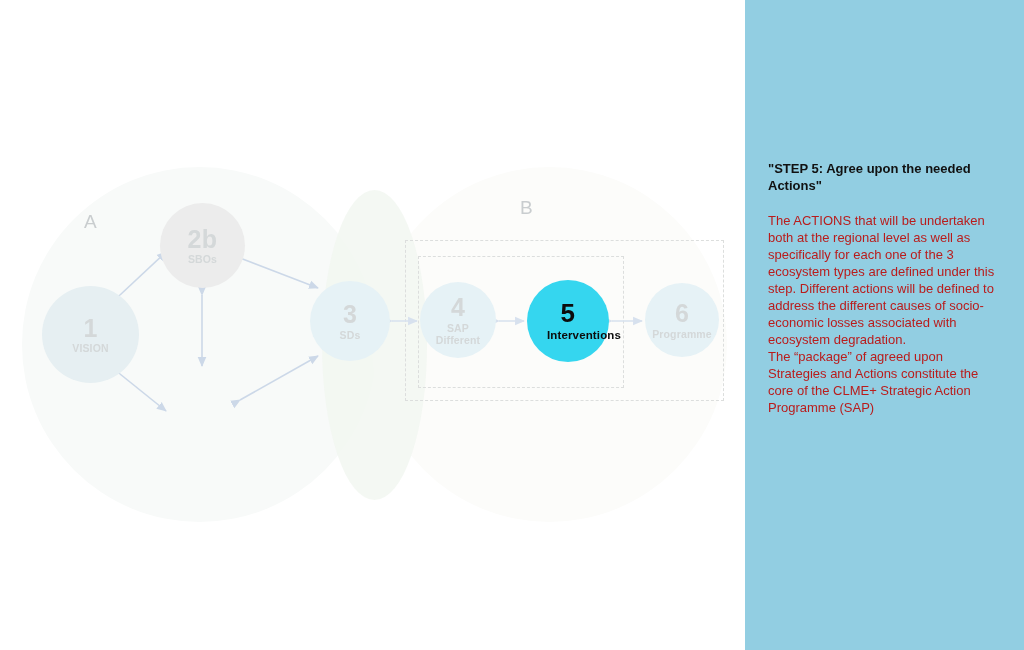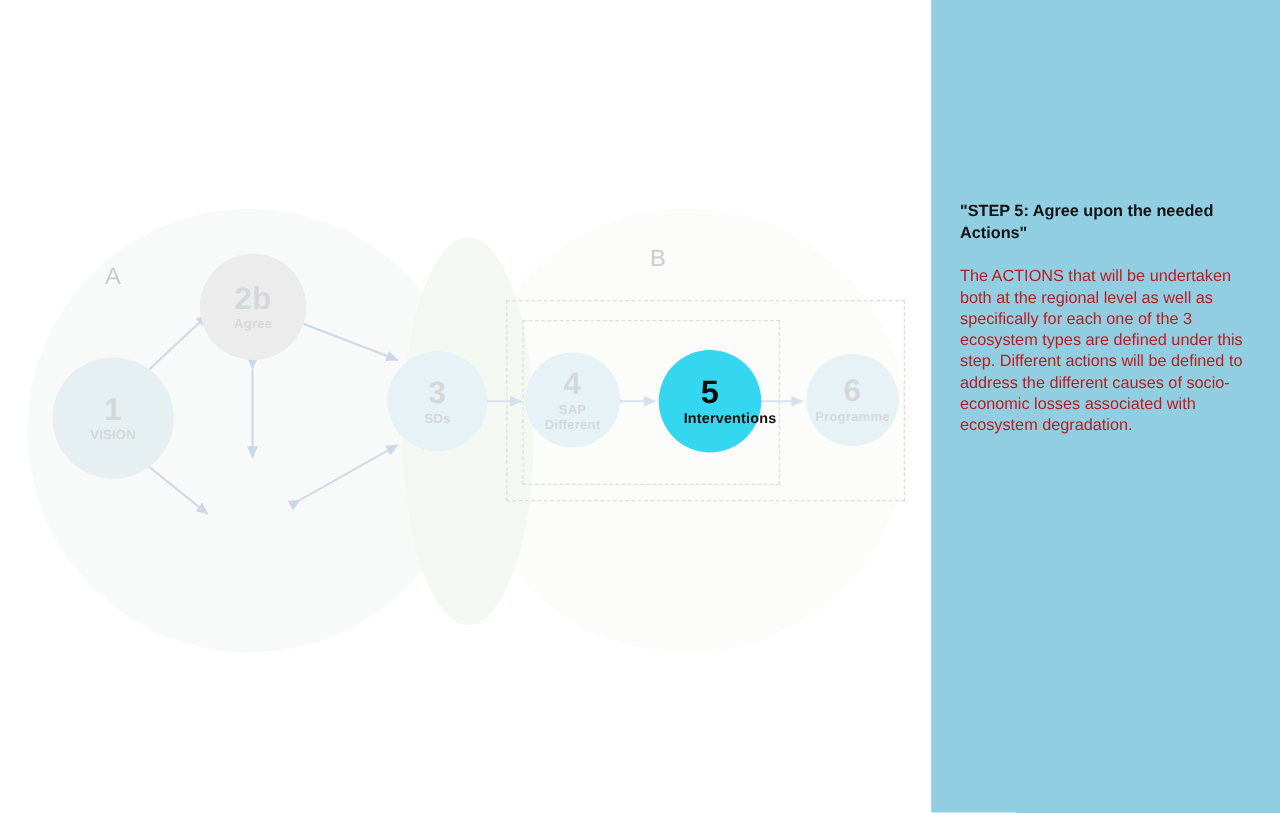--- a/index.html
+++ b/index.html
@@ -231,21 +231,21 @@
       </g>
     </svg>
 
     <div class="node pale-blue" id="node-1">
       <div class="node-num">1</div>
       <div class="node-label">VISION</div>
     </div>
 
     <div class="node pale-grey" id="node-2b">
       <div class="node-num">2b</div>
-      <div class="node-label">Agree</div>
+      <div class="node-label">SBOs</div>
     </div>
 
 
     <div class="node pale-cyan" id="node-3">
       <div class="node-num">3</div>
       <div class="node-label">SDs</div>
     </div>
 
     <div class="node pale-cyan" id="node-4">
       <div class="node-num">4</div>
@@ -262,16 +262,17 @@
       <div class="node-num">6</div>
       <div class="node-label">Programme</div>
     </div>
 
   </div>
 
   <div id="info-panel">
     <div id="panel-title">"STEP 5: Agree upon the needed Actions"</div>
     <div id="panel-body">
       <p>The ACTIONS that will be undertaken both at the regional level as well as specifically for each one of the 3 ecosystem types are defined under this step. Different actions will be defined to address the different causes of socio-economic losses associated with ecosystem degradation.</p>
+      <p>The “package” of agreed upon Strategies and Actions constitute the core of the CLME+ Strategic Action Programme (SAP)</p>
     </div>
   </div>
 
 </div>
 
 </body></html>

